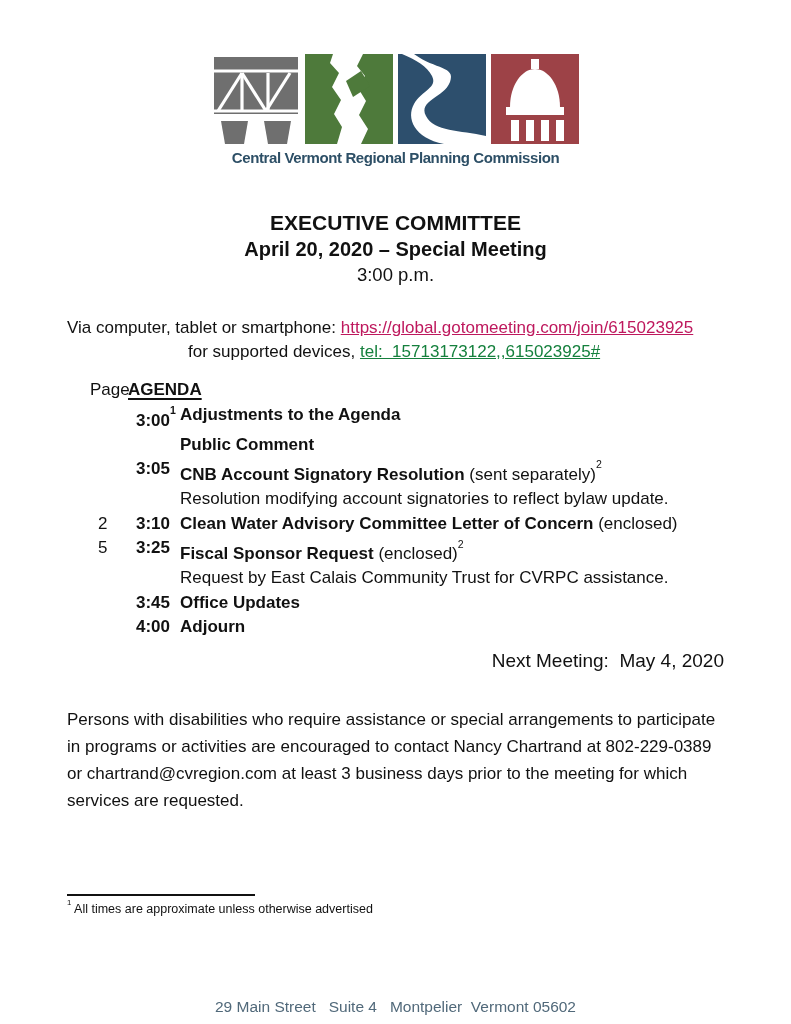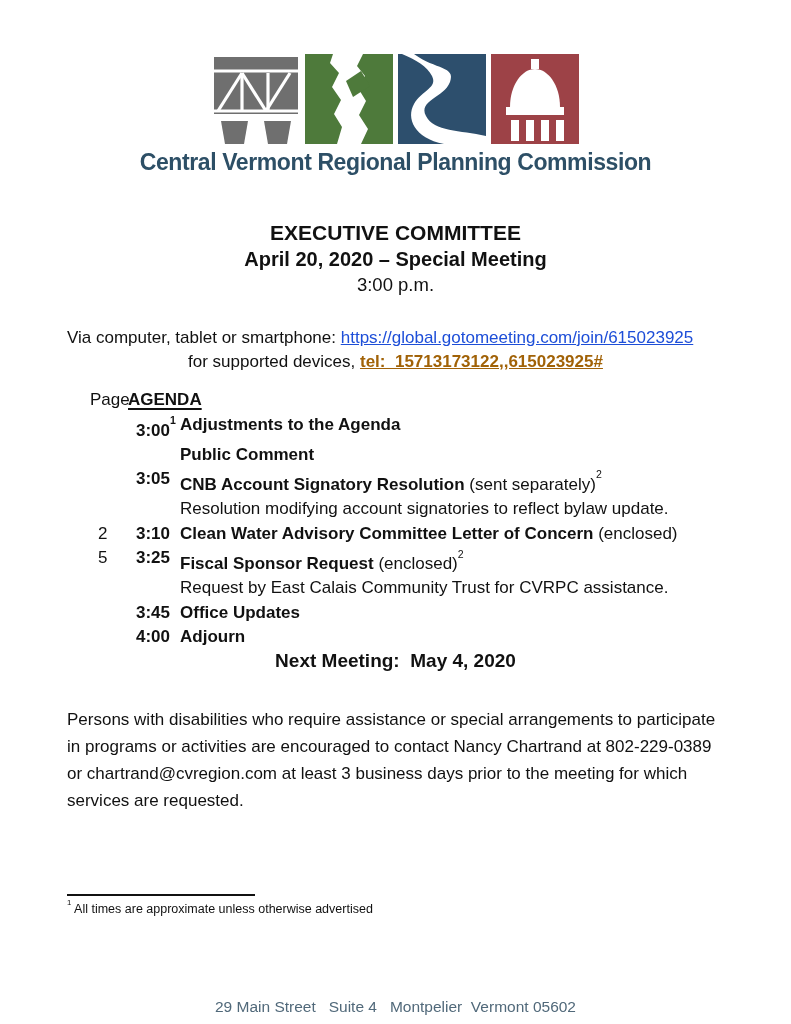--- a/index.html
+++ b/index.html
@@ -17,21 +17,21 @@
   }
   .content { padding: 0 67px; }
 
   
   .logo-block { padding-top: 54px; text-align: center; }
   .logo-panels { display: flex; justify-content: center; gap: 5px; }
   .logo-panels svg { width: 88px; height: 90px; display: block; }
   .logo-caption {
     margin-top: 5px;
     font-weight: 700;
-    font-size: 23px;
+    font-size: 15px;
     letter-spacing: -0.4px;
   }
 
   
   .title-block { margin-top: 44px; text-align: center; line-height: 26px; }
   .title-line1 { font-weight: 700; font-size: 21px; }
   .title-line2 { font-weight: 700; font-size: 20px; }
   .title-line3 { font-weight: 400; font-size: 18.5px; }
 
   
@@ -56,22 +56,23 @@
     text-decoration-thickness: 2px;
     text-underline-offset: 3px;
   }
   .a-page { padding-left: 8px; }
   .a-time { font-weight: 700; padding-left: 8px; }
   .a-title b { font-weight: 700; }
   sup { font-size: 62%; position: relative; top: -0.45em; font-weight: inherit; }
 
   
   .next-meeting {
-    text-align: center;
-    font-weight: 700;
+    margin-top: 10px;
+    text-align: right;
+    font-weight: 400;
     font-size: 19px;
     white-space: pre-wrap;
   }
 
   
   .accessibility { margin-top: 34px; line-height: 27px; }
 
   
   .footnote-block { position: absolute; left: 67px; top: 894px; }
   .footnote-rule { width: 188px; height: 2px; background: #111; }
@@ -133,22 +134,22 @@
 
   <div class="content">
 
     <div class="title-block">
       <div class="title-line1">EXECUTIVE COMMITTEE</div>
       <div class="title-line2">April 20, 2020 – Special Meeting</div>
       <div class="title-line3">3:00 p.m.</div>
     </div>
 
     <div class="remote-block">
-      <div class="remote-line"><span>Via computer, tablet or smartphone: </span><a class="doc-link" href="#" style="color: #1d4ed8;">https://global.gotomeeting.com/join/615023925</a></div>
-      <div class="remote-line remote-indent"><span>for supported devices, </span><a class="doc-link" href="#" style="color: #a16207; font-weight: bold;">tel:  15713173122,,615023925#</a></div>
+      <div class="remote-line"><span>Via computer, tablet or smartphone: </span><a class="doc-link" href="#" style="color: #be185d;">https://global.gotomeeting.com/join/615023925</a></div>
+      <div class="remote-line remote-indent"><span>for supported devices, </span><a class="doc-link" href="#" style="color: #15803d;">tel:  15713173122,,615023925#</a></div>
     </div>
 
     <div class="agenda">
       <div class="agenda-grid">
         <div class="agenda-head-page">Page</div>
         <div class="agenda-head-title">AGENDA</div>
       <div class="a-page"></div>
           <div class="a-time">3:00<sup>1</sup></div>
           <div class="a-title"><b>Adjustments to the Agenda</b></div>
           <div class="a-page"></div>

